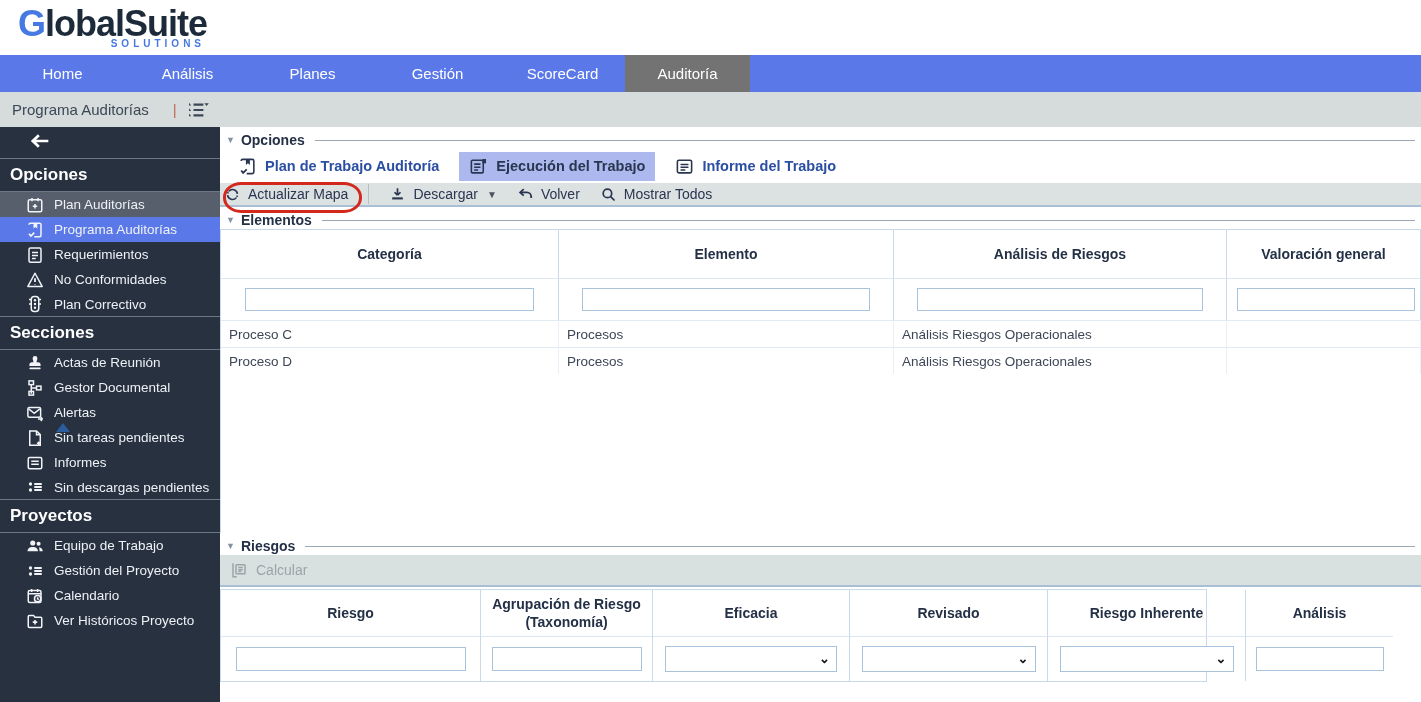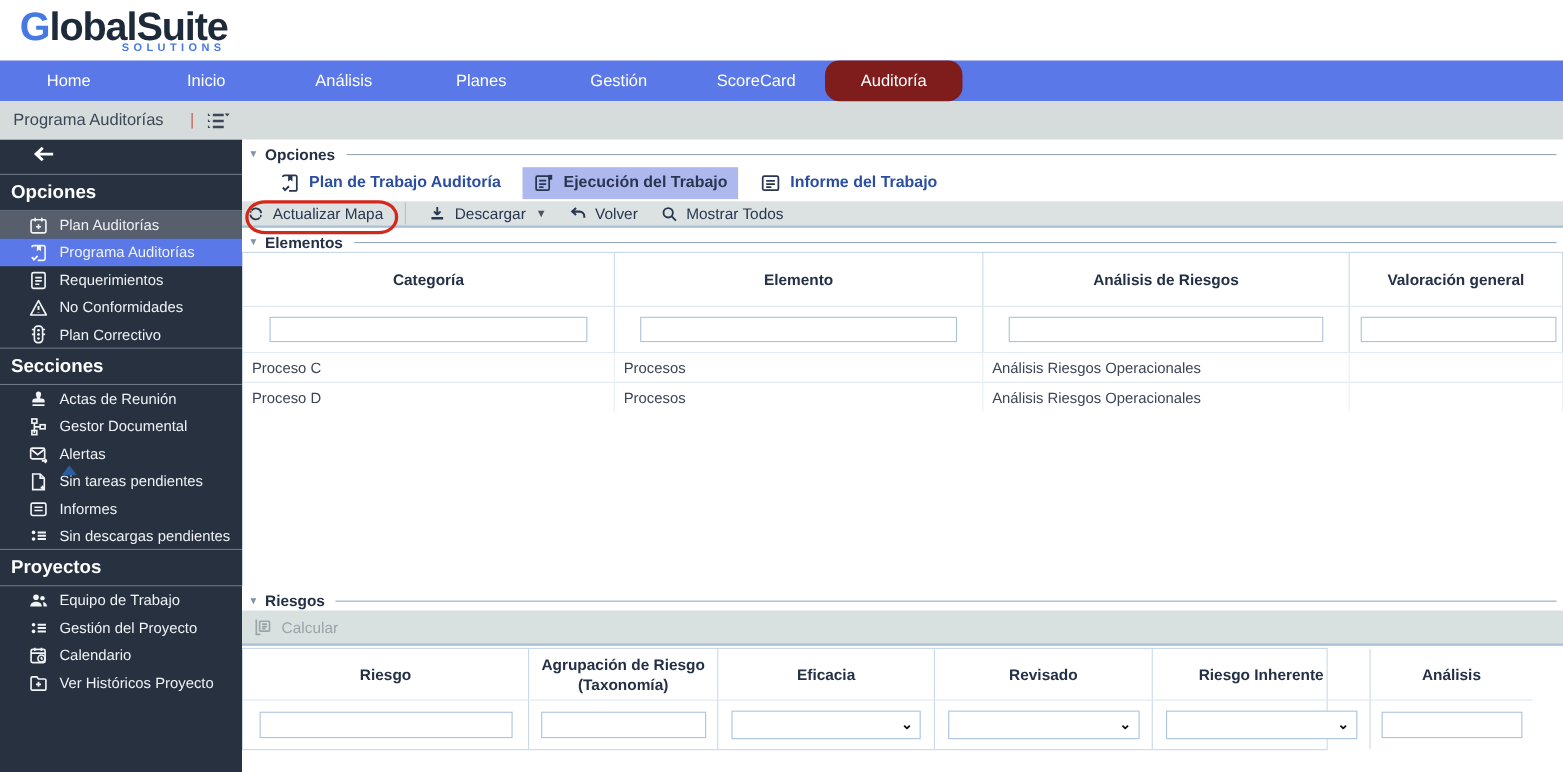--- a/index.html
+++ b/index.html
@@ -10,21 +10,21 @@
   .logobar { height:55px; background:#fff; display:flex; align-items:center; padding-left:18px; }
   .logo { display:inline-block; line-height:1; }
   .logo .brand { font-size:36px; font-weight:700; letter-spacing:-1px; color:#1d2a3a; }
   .logo .brand .g { color:#4679e1; }
   .logo .sub { display:block; text-align:right; color:#4679e1; font-size:10px; font-weight:700; letter-spacing:4px; margin-top:-3px; padding-right:2px; }
 
   
   .nav { height:37px; background:#5a78e8; display:flex; }
   .nav-item { width:125px; height:100%; display:flex; align-items:center; justify-content:center;
               color:#ffffff; font-size:15px; font-weight:500; cursor:pointer; }
-  .nav-item.active { background:#7f1d1d;border-radius:13px; }
+  .nav-item.active { background:#737373; }
 
   
   .crumbbar { height:35px; background:#d6dbdb; display:flex; align-items:center; padding-left:12px; gap:10px; }
   .crumb-title { color:#3c4856; font-size:15px; }
   .crumb-sep { color:#c06a57; font-size:15px; margin-left:14px; }
   .crumb-listicon { display:flex; align-items:flex-start; color:#3c4856; }
 
   
   .content { display:flex; height:575px; }
 
@@ -44,21 +44,21 @@
                  border-left:7px solid transparent; border-right:7px solid transparent;
                  border-bottom:9px solid #2b5d9e; }
 
   
   .main { flex:1; background:#fff; position:relative; overflow:hidden; }
   .section-head { display:flex; align-items:center; height:18px; margin:4px 6px 0 6px; gap:6px; }
   .section-head .caret { color:#8092a4; font-size:9px; line-height:1; }
   .section-head .stitle { font-size:14px; font-weight:700; color:#243046; }
   .section-head .rule { flex:1; height:1px; background:#9aa7b5; margin-left:4px; }
 
-  .tabs-row { height:34px; display:flex; align-items:center; gap:10px; padding-left:24px; }
+  .tabs-row { height:34px; display:flex; align-items:center; gap:10px; padding-left:8px; }
   .tab { display:flex; align-items:center; gap:8px; padding:5px 10px; font-size:14.5px; font-weight:700;
          color:#2b4ea3; cursor:pointer; }
   .tab .ticn { width:19px; height:19px; color:#2a3550; }
   .tab.selected { background:#adb9ee; color:#2a3550; }
 
   .toolbar { height:24px; background:#dce2e2; border-bottom:2px solid #a9bfd6; display:flex;
              align-items:center; padding-left:4px; gap:20px; position:relative; }
   .tbtn { display:flex; align-items:center; gap:7px; font-size:14px; color:#2a3550; cursor:pointer; }
   .tbtn .bicn { width:17px; height:17px; color:#2a3550; }
   .tbtn .dd { font-size:10px; color:#4a5560; margin-left:2px; }
@@ -111,21 +111,20 @@
 
   <div class="logobar">
     <div class="logo">
       <span class="brand"><span class="g">G</span><span>lobalSuite</span></span>
       <span class="sub">SOLUTIONS</span>
     </div>
   </div>
 
   <div class="nav">
     <div class="nav-item">Home</div>
-    <div class="nav-item">Inicio</div>
     <div class="nav-item">Análisis</div>
     <div class="nav-item">Planes</div>
     <div class="nav-item">Gestión</div>
     <div class="nav-item">ScoreCard</div>
     <div class="nav-item active">Auditoría</div>
   </div>
 
   <div class="crumbbar">
     <span class="crumb-title">Programa Auditorías</span>
     <span class="crumb-sep">|</span>

